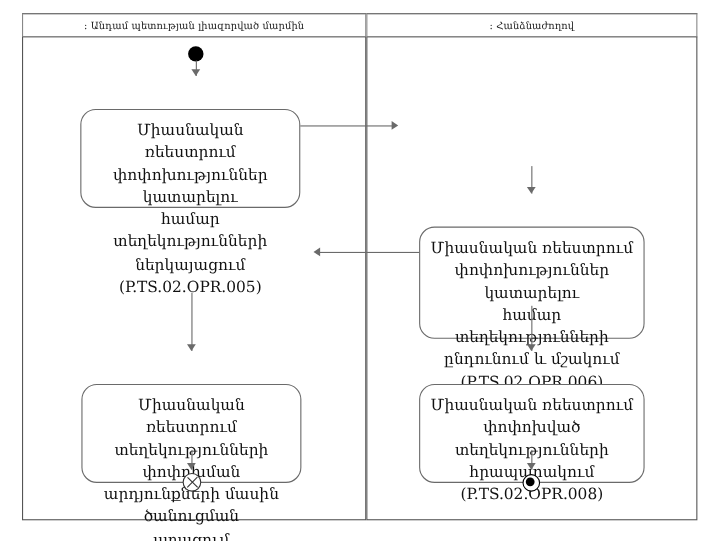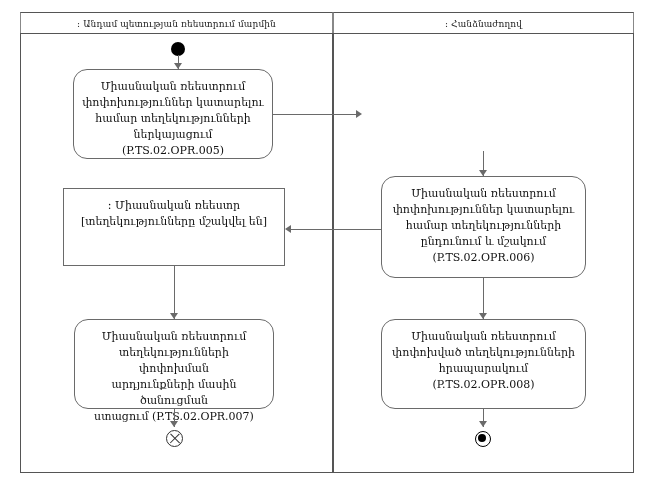--- a/index.html
+++ b/index.html
@@ -46,24 +46,25 @@
   
   .node {
     position: absolute;
     box-sizing: border-box;
     background: #ffffff;
     border: 1px solid #6a6a6a;
     display: flex;
     align-items: flex-start;
     justify-content: center;
     text-align: center;
-    font-size: 11px;
+    font-size: 14px;
     line-height: 1.45;
     color: #111111;
     padding: 9px 8px 6px 8px;
+    margin-top: 30px;
   }
   .node.activity {
     border-radius: 14px;
   }
   .node.object {
     border-radius: 0;
   }
   .node .txt {
     display: block;
     width: 100%;
@@ -164,21 +165,21 @@
     border-bottom: 4px solid transparent;
     border-right: 6px solid #6a6a6a;
   }
 </style>
 </head>
 <body>
 
 <div id="canvas">
 
   <div class="lane-header" style="left:20px; top:12px; width:313px; height:22px;">
-    <span>: Անդամ պետության ռեեստրում մարմին</span>
+    <span>: Անդամ պետության լիազորված մարմին</span>
   </div>
 
   <div class="lane-header" style="left:333px; top:12px; width:301px; height:22px;">
     <span>: Հանձնաժողով</span>
   </div>
 
   <div class="lane-body" style="left:20px; top:33px; width:313px; height:440px;"></div>
 
   <div class="lane-body" style="left:333px; top:33px; width:301px; height:440px;"></div>
 
@@ -190,24 +191,20 @@
   <div class="node activity" style="left:73px; top:69px; width:200px; height:90px;">
     <span class="txt">Միասնական ռեեստրում
 փոփոխություններ կատարելու
 համար տեղեկությունների
 ներկայացում (P.TS.02.OPR.005)</span>
   </div>
 
   <div class="edge-h" style="left:273px; top:114px; width:85px;"></div>
   <div class="arrow-right" style="left:356px; top:110px;"></div>
 
-  <div class="node object" style="left:63px; top:188px; width:222px; height:78px;">
-    <span class="txt">: Միասնական ռեեստր
-[տեղեկությունները մշակվել են]</span>
-  </div>
 
   <div class="edge-v" style="left:174px; top:266px; width:0; height:53px;"></div>
   <div class="arrow-down" style="left:170px; top:313px;"></div>
 
   <div class="node activity" style="left:74px; top:319px; width:200px; height:90px;">
     <span class="txt">Միասնական ռեեստրում
 տեղեկությունների փոփոխման
 արդյունքների մասին ծանուցման
 ստացում (P.TS.02.OPR.007)</span>
   </div>

